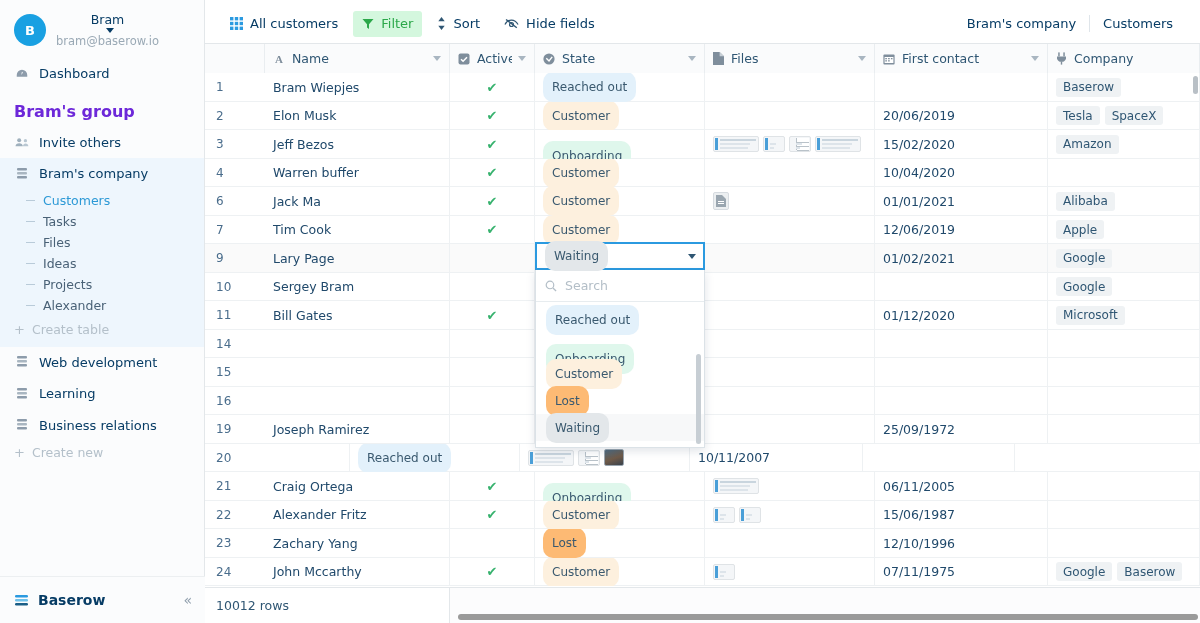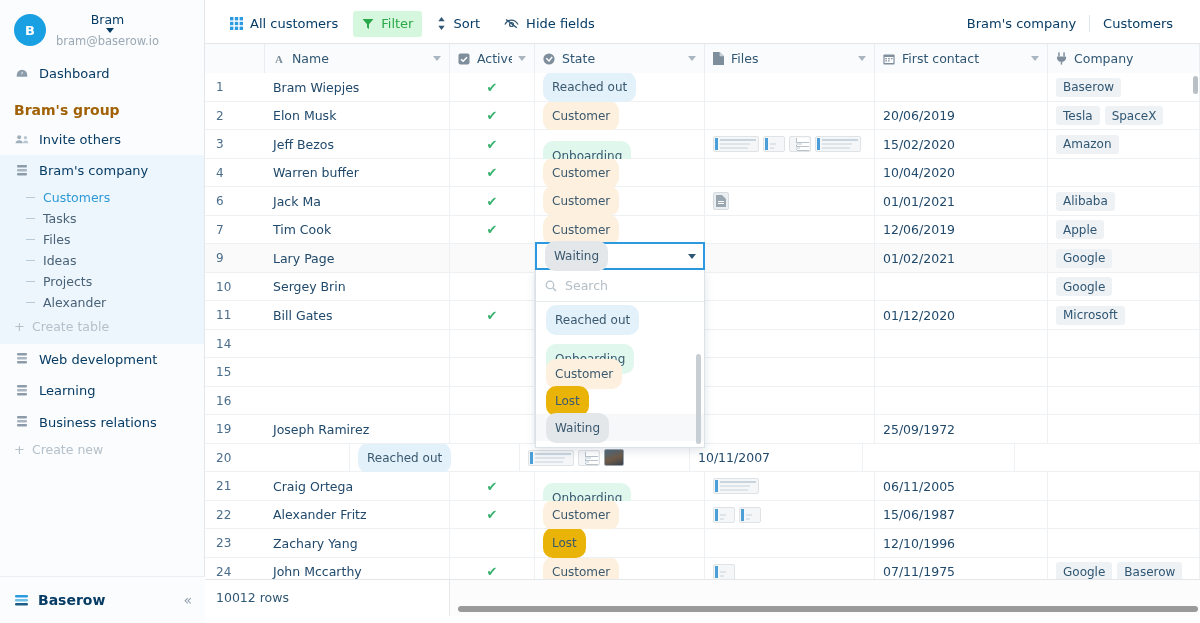--- a/index.html
+++ b/index.html
@@ -42,21 +42,21 @@
     display: flex; align-items: center;
     padding: 6px 14px; font-size: 13px; color: #073c65;
     cursor: pointer; line-height: 1.5;
   }
   .nav-icon {
     width: 16px; flex: 0 0 16px; margin-right: 9px;
     color: #8d9cab; display: flex; align-items: center; justify-content: center;
   }
   .group-title {
     padding: 12px 14px 6px 14px;
-    font-size: 14px; font-weight: bold; color: #a16207;
+    font-size: 16px; font-weight: bold; color: #6d28d9;
   }
   .db-block { background: #eef6fd; padding-bottom: 4px; }
   .db-children { padding: 0 0 2px 0; }
   .child-row {
     display: flex; align-items: center;
     padding: 3px 14px 3px 26px; font-size: 12.5px; color: #4a6277; cursor: pointer;
   }
   .child-row.active { color: #2c99d6; }
   .dash { width: 9px; height: 1px; background: #b9cbd9; margin-right: 8px; flex: 0 0 9px; }
   .create-row {
@@ -131,21 +131,21 @@
   .cell.ctr { justify-content: center; }
   .check { color: #37b26e; font-size: 13px; font-weight: bold; }
 
   .tag {
     display: inline-flex; align-items: center; height: 30px;
     padding: 0 9px; border-radius: 10px; font-size: 12px; white-space: nowrap;
   }
   .t-reached { background: #e3f1fb; color: #3a596f; }
   .t-onboard { background: #dff7ec; color: #3a596f; margin-top: 24px; }
   .t-customer { background: #fdf0de; color: #3a596f; }
-  .t-lost { background: #eab308; color: #3a596f; text-align: center; }
+  .t-lost { background: #fdba74; color: #3a596f; text-align: center; }
   .t-waiting { background: #e3e7ea; color: #3a596f; }
 
   .link-tag {
     display: inline-flex; align-items: center; height: 19px;
     padding: 0 7px; border-radius: 3px; background: #eff2f4;
     color: #2f5673; font-size: 12px; margin-right: 5px; white-space: nowrap;
   }
 
   .thumb {
     width: 22px; height: 16px; border-radius: 2px; margin-right: 4px;
@@ -191,21 +191,21 @@
   .dd-list { position: relative; padding: 4px 0 6px 0; }
   .dd-item { height: 27px; display: flex; align-items: center; padding: 0 10px; cursor: pointer; }
   .dd-item.on { background: #f7f8f9; }
   .dd-scrollbar {
     position: absolute; right: 3px; top: 52px; width: 5px; height: 90px;
     background: #c7ced4; border-radius: 3px;
   }
 
   
   #footer {
-    position: absolute; left: 0; bottom: 8px; width: 100%;
+    position: absolute; left: 0; bottom: 0; width: 100%;
     height: 36px; border-top: 1px solid #e3e7ea; background: #fff;
     display: flex; align-items: center;
   }
   .rowcount { width: 245px; flex: 0 0 245px; font-size: 12.5px; color: #2f5673; padding-left: 11px;
     border-right: 1px solid #e3e7ea; height: 36px; display: flex; align-items: center; }
   .hbar-track { flex: 1 1 auto; height: 36px; position: relative; background: #fcfcfd; }
   .hbar {
     position: absolute; left: 8px; bottom: 4px; height: 6px; width: 740px;
     background: #9a9a9a; border-radius: 3px;
   }
@@ -611,21 +611,21 @@
               <span class="tag t-waiting">Waiting</span>
             </div>
             <div class="cell c-files"></div>
             <div class="cell c-date">01/02/2021</div>
             <div class="cell c-comp">
               <span class="link-tag">Google</span>
             </div>
           </div>
           <div class="row">
             <div class="cell num c-num">10</div>
-            <div class="cell c-name">Sergey Brin</div>
+            <div class="cell c-name">Sergey Bram</div>
             <div class="cell ctr c-active"></div>
             <div class="cell c-state"></div>
             <div class="cell c-files"></div>
             <div class="cell c-date"></div>
             <div class="cell c-comp">
               <span class="link-tag">Google</span>
             </div>
           </div>
           <div class="row">
             <div class="cell num c-num">11</div>

